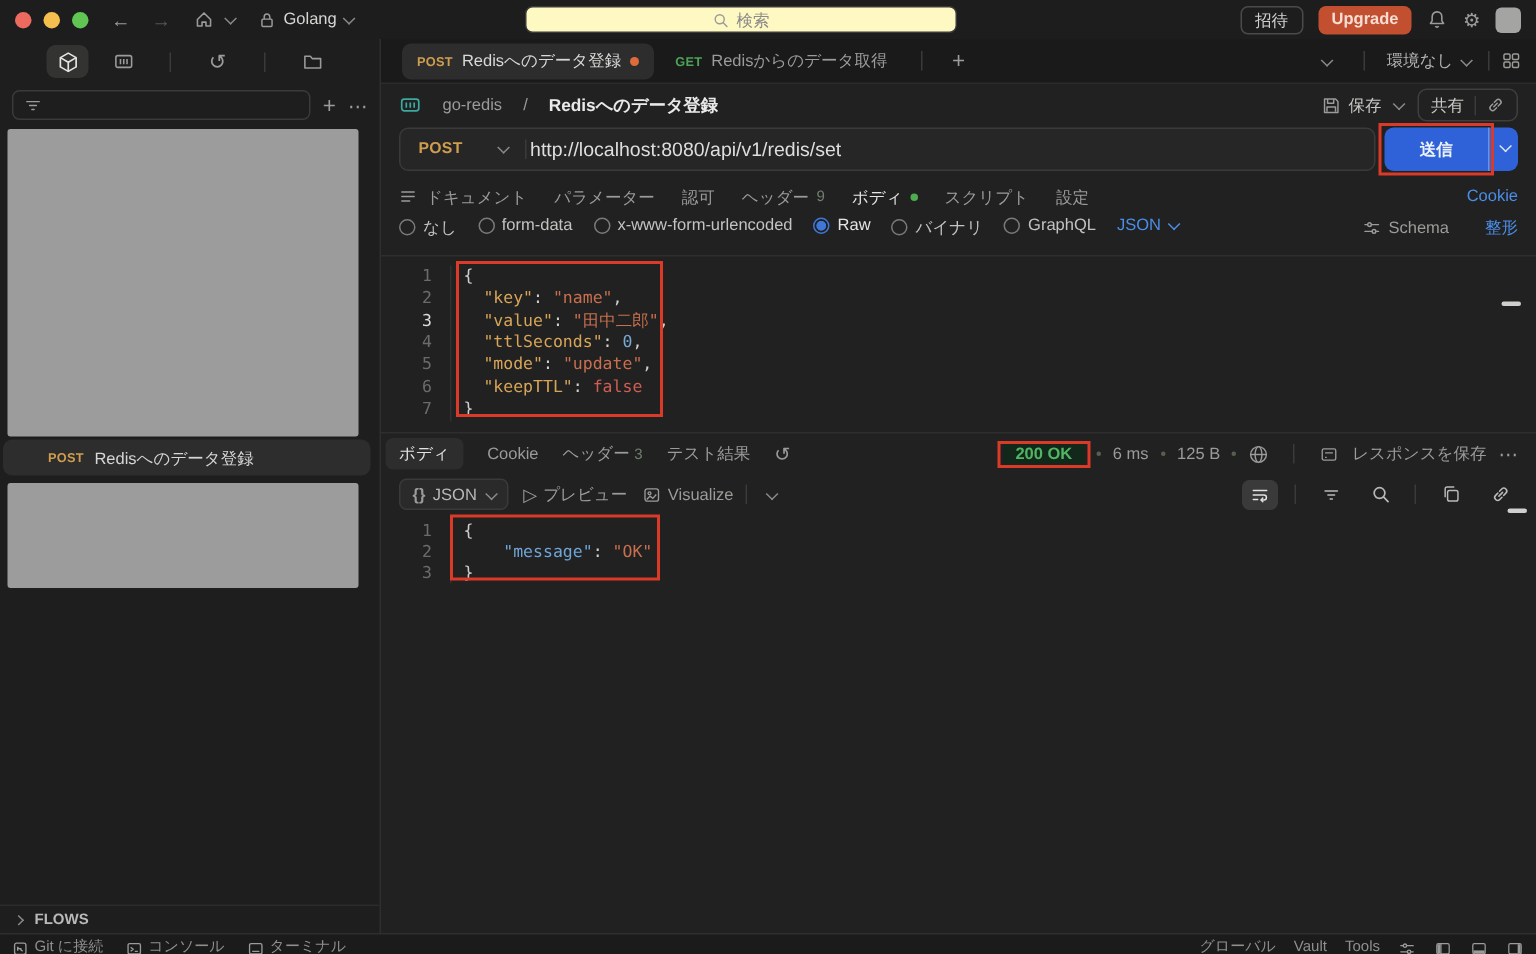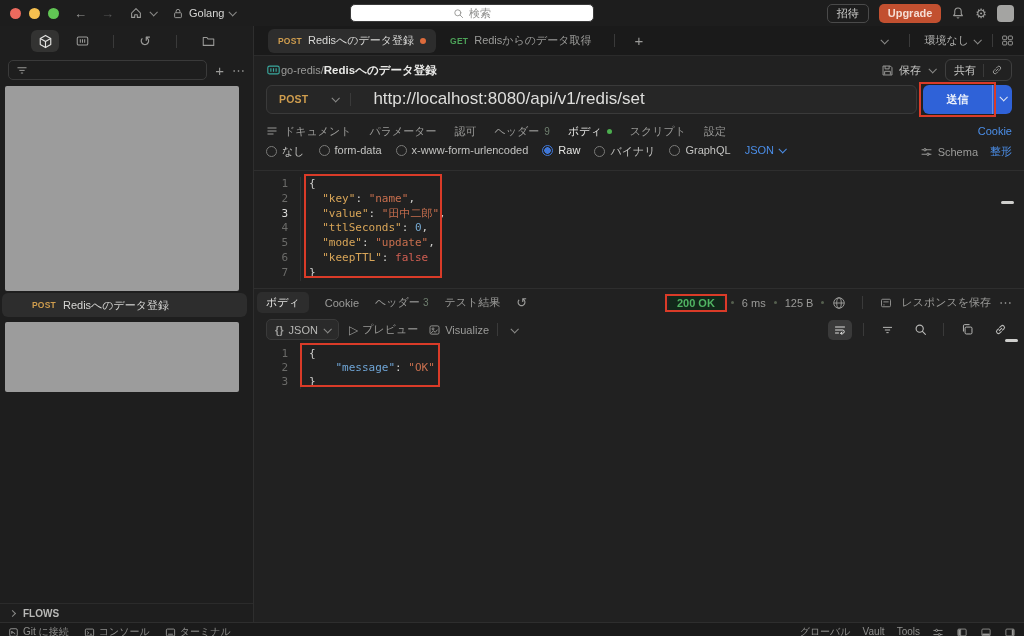--- a/index.html
+++ b/index.html
@@ -10,21 +10,21 @@
   .chev{display:inline-block;width:6px;height:6px;border-right:1.4px solid #8a8a88;border-bottom:1.4px solid #8a8a88;transform:rotate(45deg) translateY(-1px);margin-left:5px}
   .chev.white{border-color:#dfe6f5}
   .vdiv{width:1px;height:13px;background:#3a3a3a;margin:0 8px;flex:none}
   .dim{color:#9b9b99}
   .blue{color:#4b8ee8}
   
   .topbar{position:absolute;top:0;left:0;right:0;height:26px;background:#1d1d1d;display:flex;align-items:center;padding:0 10px}
   .light{width:11px;height:11px;border-radius:50%;margin-right:8px;flex:none}
   .navarrow{font-size:13px;color:#9b9b99;margin:0 7px}
   .navarrow.dis{color:#555}
-  .searchbar{position:absolute;left:350px;top:4px;width:244px;height:18px;border:1px solid #3a3a3a;background:#ffffff;border-radius:5px;display:flex;align-items:center;justify-content:center;gap:5px;color:#8a8a88}
+  .searchbar{position:absolute;left:350px;top:4px;width:288px;height:18px;border:1px solid #3a3a3a;background:#fef9c3;border-radius:5px;display:flex;align-items:center;justify-content:center;gap:5px;color:#8a8a88}
   .tr-actions{margin-left:auto;display:flex;align-items:center;gap:10px}
   .invite-btn{border:1px solid #4a4a4a;border-radius:5px;height:19px;padding:0 9px;display:flex;align-items:center;color:#d0d0ce}
   .upgrade-btn{background:#c25030;border-radius:5px;height:19px;padding:0 9px;display:flex;align-items:center;color:#f5ddd4;font-weight:bold}
   .avatar{width:17px;height:17px;border-radius:4px;background:#a4a4a2}
   
   .sidebar{position:absolute;top:26px;left:0;width:254px;bottom:14px;background:#1e1e1e;border-right:1px solid #2e2e2e}
   .side-iconrow{height:30px;display:flex;align-items:center;justify-content:center;gap:9px}
   .side-tool{width:28px;height:22px;border-radius:6px;display:flex;align-items:center;justify-content:center;color:#9b9b99}
   .side-tool.active{background:#333332;color:#e4e4e2}
   .filterrow{height:28px;display:flex;align-items:center;padding:0 8px;gap:8px}
@@ -37,42 +37,42 @@
   .side-section{height:19px;border-top:1px solid #2b2b2b;display:flex;align-items:center;padding:0 10px;gap:8px;color:#b9b9b7;font-weight:bold;font-size:10px}
   .caret{display:inline-block;width:5px;height:5px;border-right:1.3px solid #8a8a88;border-bottom:1.3px solid #8a8a88;transform:rotate(-45deg)}
   
   .main{position:absolute;top:26px;left:254px;right:0;bottom:14px;background:#212121;display:flex;flex-direction:column}
   .tabstrip{height:30px;background:#1a1a1a;border-bottom:1px solid #2b2b2b;display:flex;align-items:center;padding:0 10px 0 14px;gap:4px}
   .rtab{height:24px;border-radius:6px;display:flex;align-items:center;padding:0 10px;gap:6px;color:#9b9b99}
   .rtab.active{background:#2d2d2d;color:#d9d9d7}
   .dirty-dot{width:6px;height:6px;border-radius:50%;background:#dd6b3c}
   .plus{color:#9b9b99;font-size:15px;padding:0 8px}
   .envsel{margin-left:auto;display:flex;align-items:center;color:#b5b5b3}
-  .reqheader{height:28px;display:flex;align-items:center;padding:0 12px;gap:0}
+  .reqheader{height:28px;display:flex;align-items:center;padding:0 12px;gap:14px}
   .apiicon{color:#3aa99f}
   .reqtitle{font-weight:bold;color:#e9e9e7;font-size:11.5px}
   .hdr-actions{margin-left:auto;display:flex;align-items:center;gap:10px}
   .sharepill{border:1px solid #3f3f3f;border-radius:6px;height:22px;display:flex;align-items:center;padding:0 8px;color:#c9c9c7}
   .urlrow{height:34px;display:flex;align-items:center;padding:0 12px 4px 12px;gap:6px}
   .urlbox{flex:1;height:29px;border:1px solid #3a3a3a;background:#262626;border-radius:6px;display:flex;align-items:center;padding:0 12px}
-  .urltext{color:#dededc;font-size:17px;margin-left:22px}
+  .urltext{color:#dededc;font-size:13px;margin-left:2px}
   .sendwrap{position:relative;flex:none}
   .sendbtn{height:29px;width:89px;background:#2f62d8;border-radius:6px;display:flex;align-items:center;color:#eef2fb;font-weight:bold}
   .send-main{flex:1;display:flex;align-items:center;justify-content:center;height:100%}
   .send-caret{width:20px;height:100%;border-left:1px solid rgba(255,255,255,.3);display:flex;align-items:center;justify-content:center}
   .reqtabs{height:26px;display:flex;align-items:center;padding:0 12px;gap:18px;color:#9b9b99}
   .reqtab{display:flex;align-items:center;gap:5px}
   .reqtab.active{color:#e4e4e2}
   .count{color:#6f7f6f;font-size:10px}
   .greendot{width:5px;height:5px;border-radius:50%;background:#4cae4f}
   .bodytype{height:26px;display:flex;align-items:flex-start;padding:0 12px;gap:14px;color:#c3c3c1}
   .radio{width:11px;height:11px;border:1.3px solid #7a7a78;border-radius:50%;margin-right:5px;flex:none}
   .radio.sel{border-color:#3f77d9;background:radial-gradient(circle,#3f77d9 0 3px,transparent 3.5px)}
   .ropt{display:flex;align-items:center}
-  .fmt-actions{margin-left:auto;display:flex;align-items:center;gap:12px}
+  .fmt-actions{margin-left:auto;display:flex;align-items:center;gap:24px}
   
   .editor{border-top:1px solid #2e2e2e;border-bottom:1px solid #2e2e2e;padding-top:6px;height:119px;font-family:"DejaVu Sans Mono",monospace;font-size:11px;position:relative}
   .reseditor{flex:1;padding-top:4px;font-family:"DejaVu Sans Mono",monospace;font-size:11px;position:relative}
   .cl{display:flex;height:14.8px;line-height:14.8px}
   .reseditor .cl{height:14px;line-height:14px}
   .ln{width:34px;text-align:right;color:#6b6b69;flex:none}
   .ln.hl{color:#dcdcda}
   .lc{margin-left:12px;padding-left:8px;border-left:1px solid #313131;white-space:pre}
   .tk-p{color:#cfcfcd}.tk-key{color:#d8a558}.tk-str{color:#c86f4e}.tk-num{color:#76aad3}.tk-bool{color:#d15e52}.tk-rkey{color:#6fa5d6}
   

